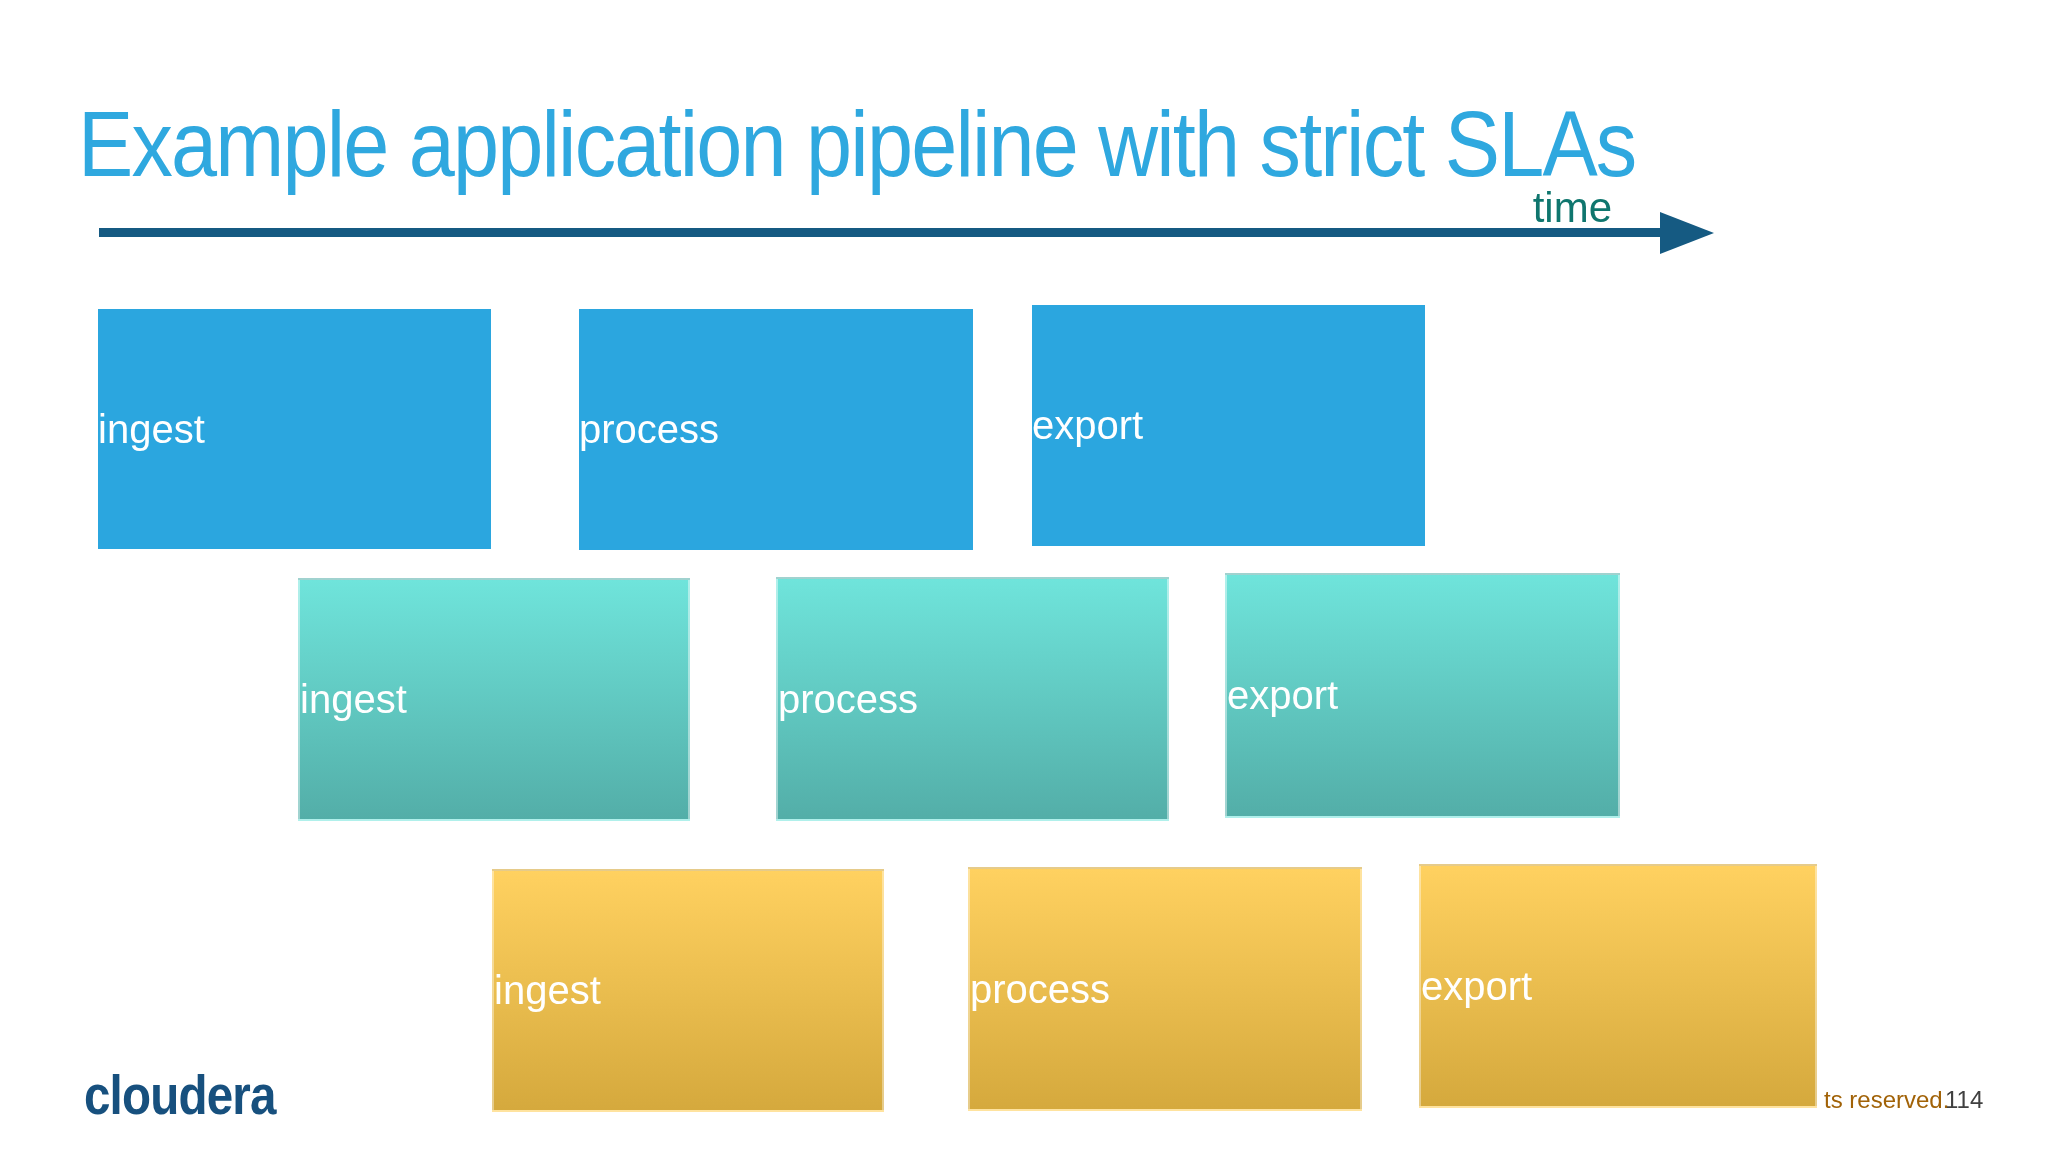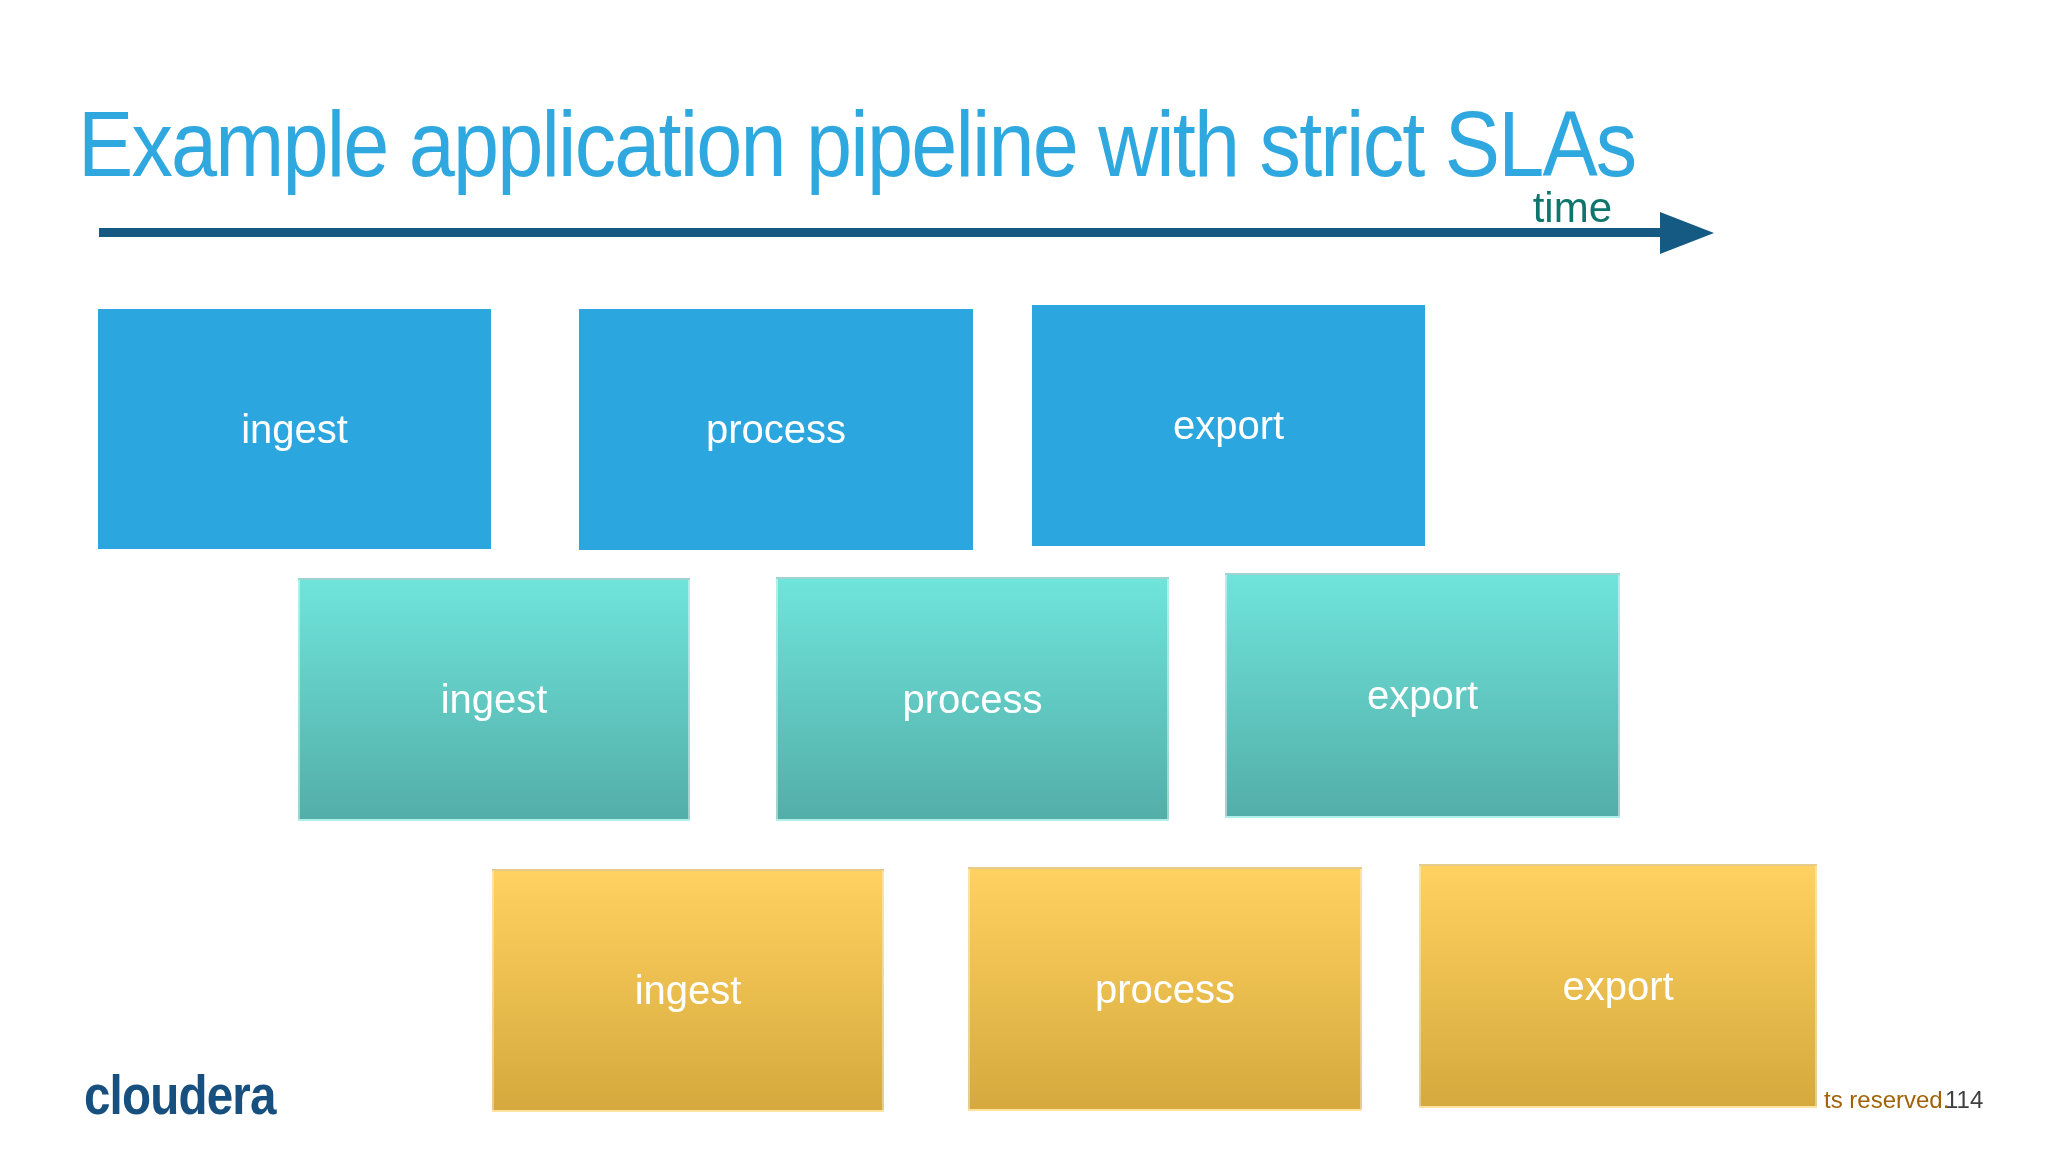--- a/index.html
+++ b/index.html
@@ -46,21 +46,21 @@
     left: 1660px; top: 212px;
     width: 0; height: 0;
     border-top: 21px solid transparent;
     border-bottom: 21px solid transparent;
     border-left: 54px solid #155A82;
   }
   .stage-box {
     position: absolute;
     display: flex;
     align-items: center;
-    justify-content: center;
+    justify-content: flex-start;
     color: #ffffff;
     font-size: 40px;
   }
   .p1 { background: #2BA6DF; }
   .p2 {
     background: linear-gradient(to bottom, #6FE4DB 0%, #53AEA8 100%);
     border: 2px solid rgba(255,255,255,0.45);
   }
   .p3 {
     background: linear-gradient(to bottom, #FFD160 0%, #D5A93D 100%);

